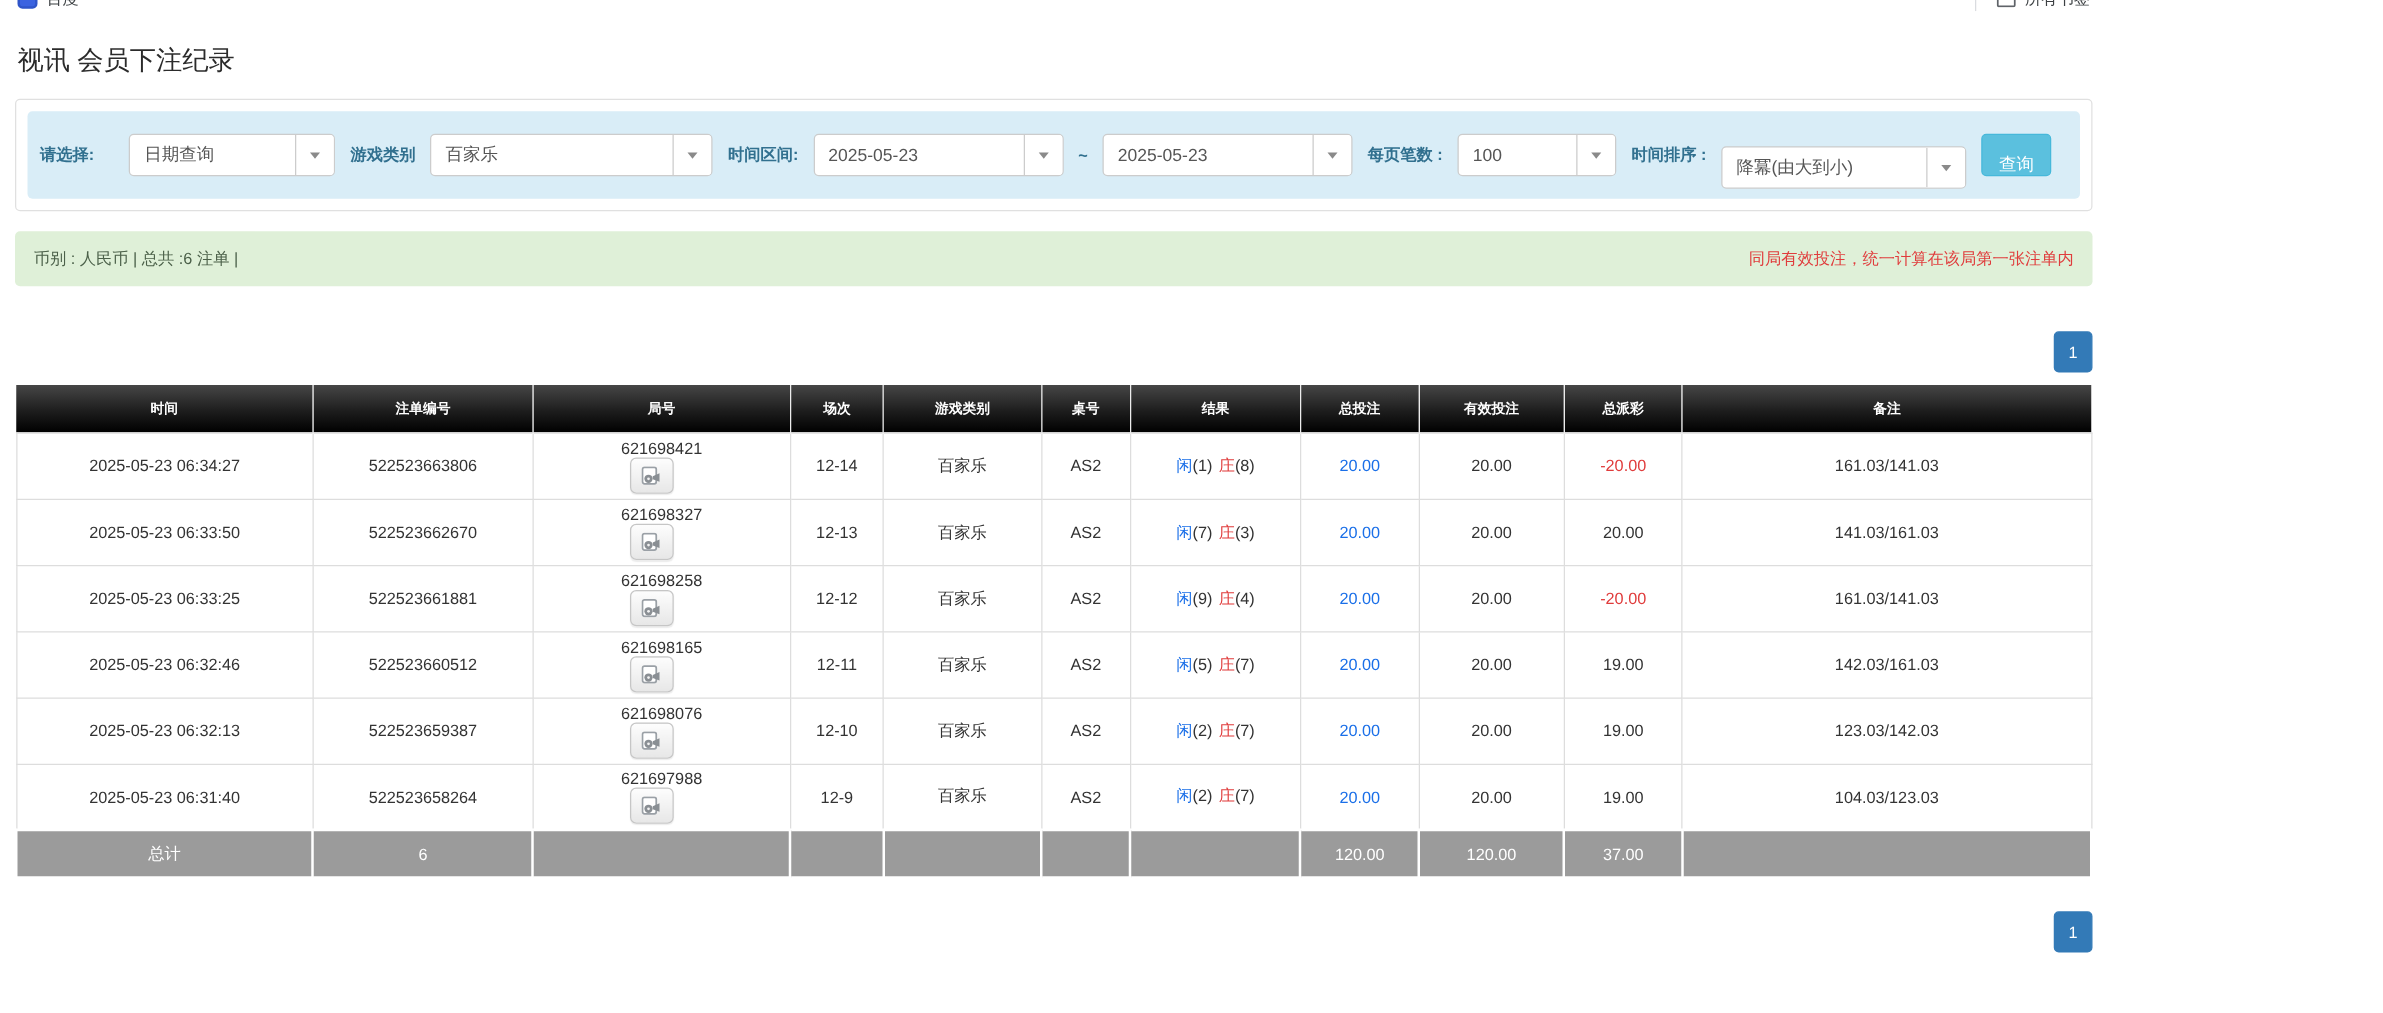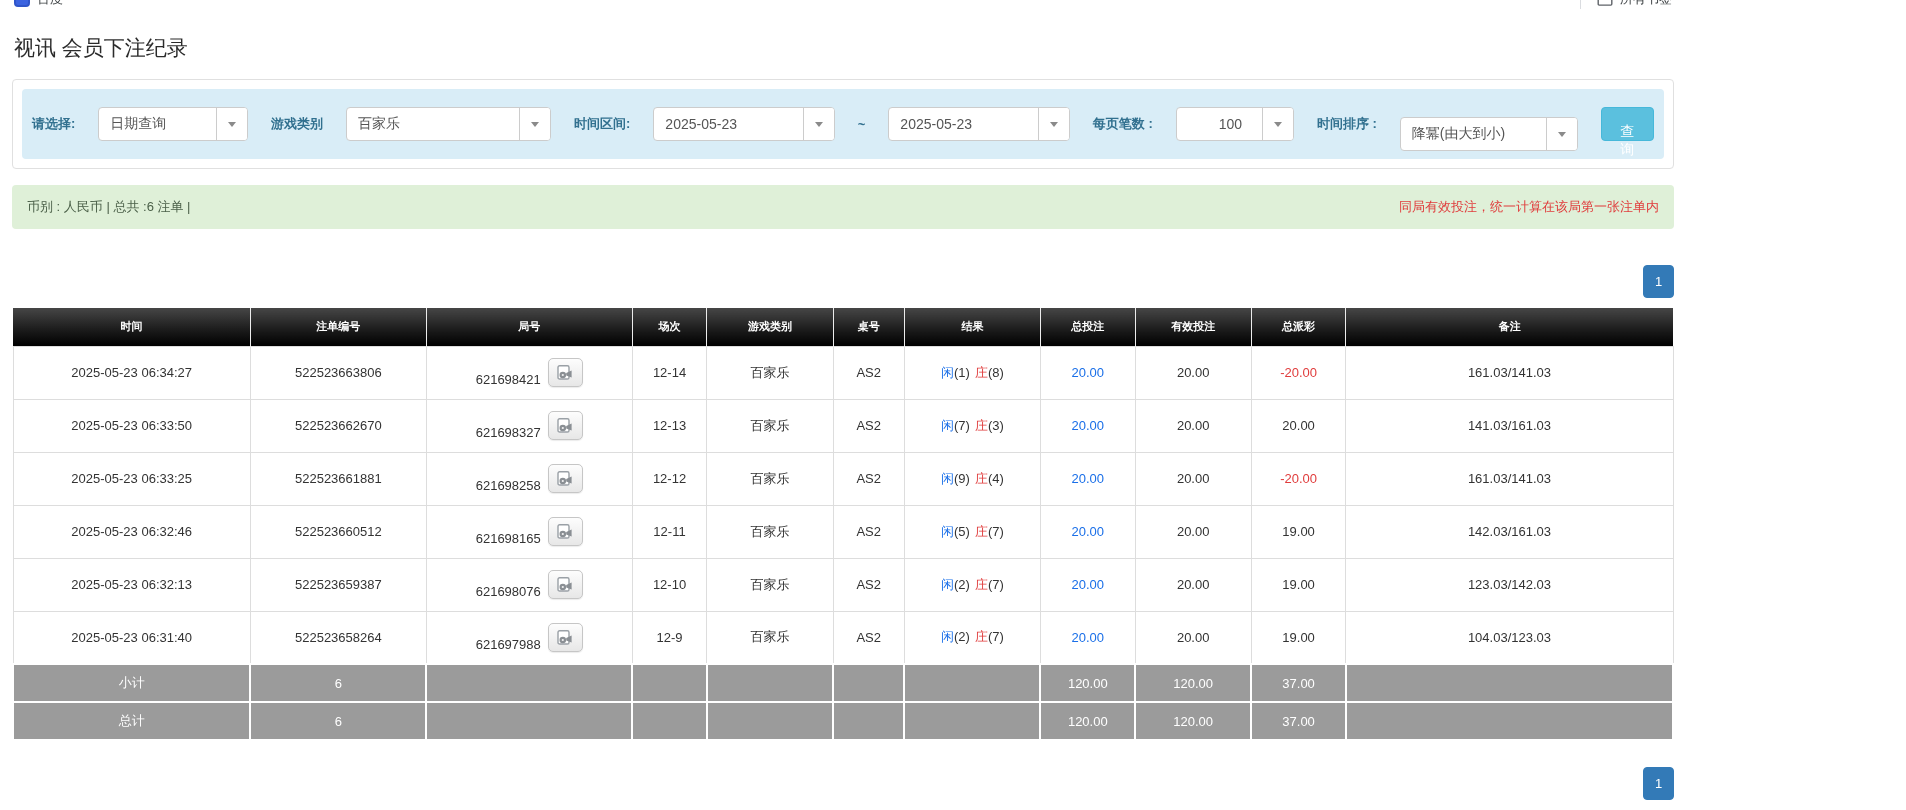--- a/index.html
+++ b/index.html
@@ -13,21 +13,21 @@
   .bm-favicon { width:16px; height:16px; border-radius:4px; background:#3b63e0; border:2px solid #2f55c9; }
   .bm-label { font-size:13px; color:#3c4043; white-space:nowrap; }
   .bm-right { position:absolute; right:14px; top:-12px; display:flex; align-items:center; gap:7px; height:21px; padding-left:16px; border-left:1px solid #dadce0; }
 
   .container { padding:0 12px; }
 
   .page-title { font-size:21px; font-weight:400; color:#2b2b2b; margin:25px 2px 17px; }
 
   
   .filter-panel { border:1px solid #e0e0e0; border-radius:4px; padding:9px; background:#fff; }
-  .filter-bar { background:#d9edf7; border-radius:4px; padding:8px 10px; display:flex; align-items:center; gap:23px; }
+  .filter-bar { background:#d9edf7; border-radius:4px; padding:8px 10px; display:flex; align-items:center; gap:12px; }
   .f-label { color:#31708f; font-weight:bold; font-size:13px; white-space:nowrap; }
   .sel { display:flex; align-items:stretch; height:34px; background:#fff; border:1px solid #ccc; border-radius:4px; overflow:hidden; cursor:pointer; }
   .sel .val { flex:1; display:flex; align-items:center; padding:0 11px; font-size:14px; color:#555; white-space:nowrap; overflow:hidden; }
   .sel .caret-box { width:31px; border-left:1px solid #ccc; display:flex; align-items:center; justify-content:center; background:#fff; }
   .caret { width:0; height:0; border-left:4px solid transparent; border-right:4px solid transparent; border-top:5px solid #8a8a8a; }
   .tilde { color:#31708f; font-weight:bold; font-size:13px; }
   .btn-search { background:#5bc0de; border:1px solid #46b8da; color:#fff; height:34px; padding:15px 13px; border-radius:4px; font-size:14px; cursor:pointer; }
 
   
   .summary-bar { margin-top:16px; background:#dff0d8; border-radius:4px; padding:13px 15px; display:flex; justify-content:space-between; align-items:center; font-size:13px; color:#4b6049; }
@@ -41,21 +41,21 @@
 
   
   table.records { width:100%; border-collapse:collapse; table-layout:fixed; font-size:13px; }
   thead th { background:linear-gradient(180deg,#464646 0%,#1d1d1d 55%,#000 100%); color:#fff; font-weight:bold; font-size:11px; height:38px; border-right:1px solid #ececec; text-align:center; }
   thead th:last-child { border-right:none; }
   tbody td { height:53px; border:1px solid #ddd; text-align:center; color:#333; background:#fff; vertical-align:middle; }
   .blue-val { color:#1a6fe8; }
   .red-val { color:#e03c3c !important; }
   .result-p { color:#1a6fe8; }
   .result-b { color:#e03c3c; margin-left:5px; }
-  .round-wrap { display:inline-flex; align-items:flex-end; }
+  .round-wrap { display:inline-flex; align-items:flex-start;flex-direction:column; }
   .video-btn { width:35px; height:29px; margin-left:7px; border:1px solid #c6c6c6; border-radius:5px; background:linear-gradient(#fdfdfd,#e7e7e7); display:inline-flex; align-items:center; justify-content:center; cursor:pointer; box-shadow:0 1px 1px rgba(0,0,0,.08); }
   tr.total-row td { background:#9b9b9b; color:#fff; border:2px solid #fff; height:38px; font-size:13px; }
 </style>
 </head>
 <body>
 
 <div class="page">
 
   <div class="bm-strip">
     <div class="bm-left">
@@ -72,21 +72,21 @@
     </div>
   </div>
 
   <div class="container">
 
     <h1 class="page-title">视讯 会员下注纪录</h1>
 
     <div class="filter-panel">
       <div class="filter-bar">
         <span class="f-label">请选择:</span>
-        <div class="sel" style="width:165px;">
+        <div class="sel" style="width:165px;margin-left:16px;">
           <span class="val">日期查询</span>
           <span class="caret-box">
               <span class="caret"></span>
             </span>
         </div>
 
         <span class="f-label">游戏类别</span>
         <div class="sel" style="width:226px;">
           <span class="val">百家乐</span>
           <span class="caret-box">
@@ -103,21 +103,21 @@
         </div>
         <span class="tilde">~</span>
         <div class="sel" style="width:200px;">
           <span class="val">2025-05-23</span>
           <span class="caret-box">
               <span class="caret"></span>
             </span>
         </div>
 
         <span class="f-label">每页笔数 :</span>
-        <div class="sel" style="width:127px;padding-left:31px;">
+        <div class="sel" style="width:127px;">
           <span class="val">100</span>
           <span class="caret-box">
               <span class="caret"></span>
             </span>
         </div>
 
         <span class="f-label">时间排序 :</span>
         <div class="sel" style="width:196px;margin-top:20px;">
           <span class="val">降冪(由大到小)</span>
           <span class="caret-box">
@@ -344,33 +344,20 @@
       <span class="result-p">闲</span><span>(2)</span><span class="result-b">庄</span><span>(7)</span>
     </td>
     <td class="blue-val">20.00</td>
     <td>20.00</td>
     <td>19.00</td>
     <td>104.03/123.03</td>
   </tr>
 </tbody>
       <tbody>
         <tr class="total-row">
-          <td>小计</td>
-          <td>6</td>
-          <td></td>
-            <td></td>
-            <td></td>
-          <td></td>
-            <td></td>
-          <td>120.00</td>
-          <td>120.00</td>
-          <td>37.00</td>
-          <td></td>
-        </tr>
-        <tr class="total-row">
           <td>总计</td>
           <td>6</td>
           <td></td>
             <td></td>
             <td></td>
           <td></td>
             <td></td>
           <td>120.00</td>
           <td>120.00</td>
           <td>37.00</td>

